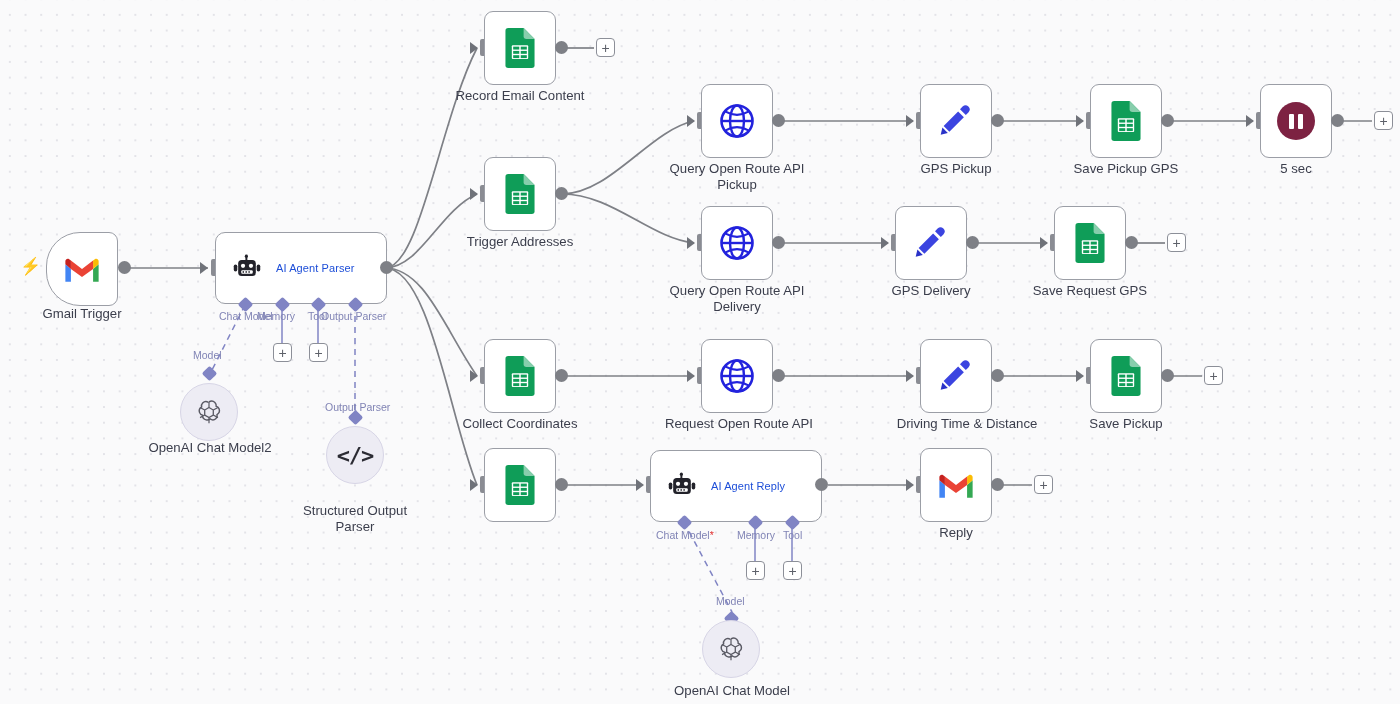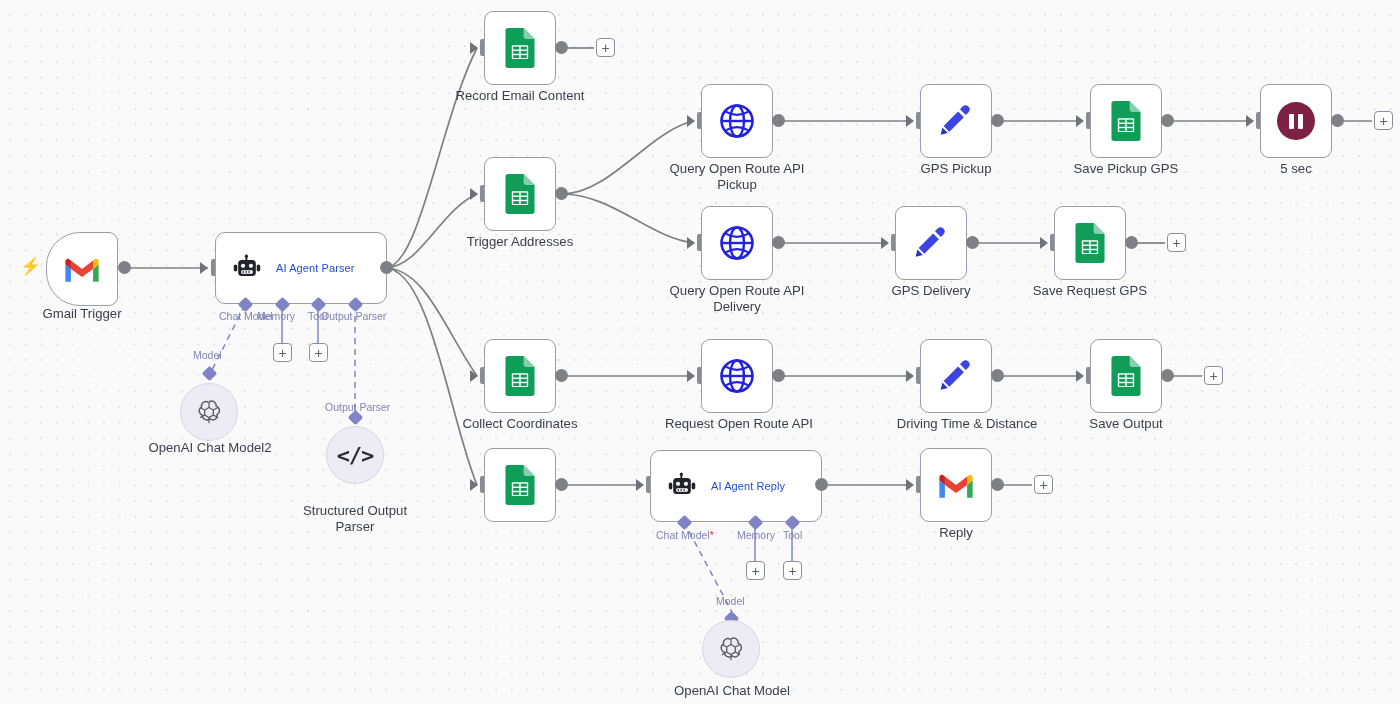--- a/index.html
+++ b/index.html
@@ -448,21 +448,21 @@
           <rect x="18.8" y="20.5" width="6.7" height="3.2"></rect>
         <rect x="10.5" y="25.2" width="6.7" height="3.2"></rect>
           <rect x="18.8" y="25.2" width="6.7" height="3.2"></rect>
         <rect x="10.5" y="29.9" width="6.7" height="3.2"></rect>
           <rect x="18.8" y="29.9" width="6.7" height="3.2"></rect>
       </g>
     </svg>
   </div>
   <div class="dot" style="left:1161px;top:369px;"></div>
   <div class="plus" style="left:1204px;top:366px;">+</div>
-  <div class="caption" style="left:1050px;top:416px;width:152px;">Save Output</div>
+  <div class="caption" style="left:1050px;top:416px;width:152px;">Save Pickup</div>
 
   <div class="arrowin" style="left:1246px;top:115px;"></div>
   <div class="inport" style="left:1256px;top:112px;"></div>
   <div class="node sq" style="left:1260px;top:84px;">
     <div class="pausecircle">
       <div class="pausebar"></div>
         <div class="pausebar"></div>
     </div>
   </div>
   <div class="dot" style="left:1331px;top:114px;"></div>

